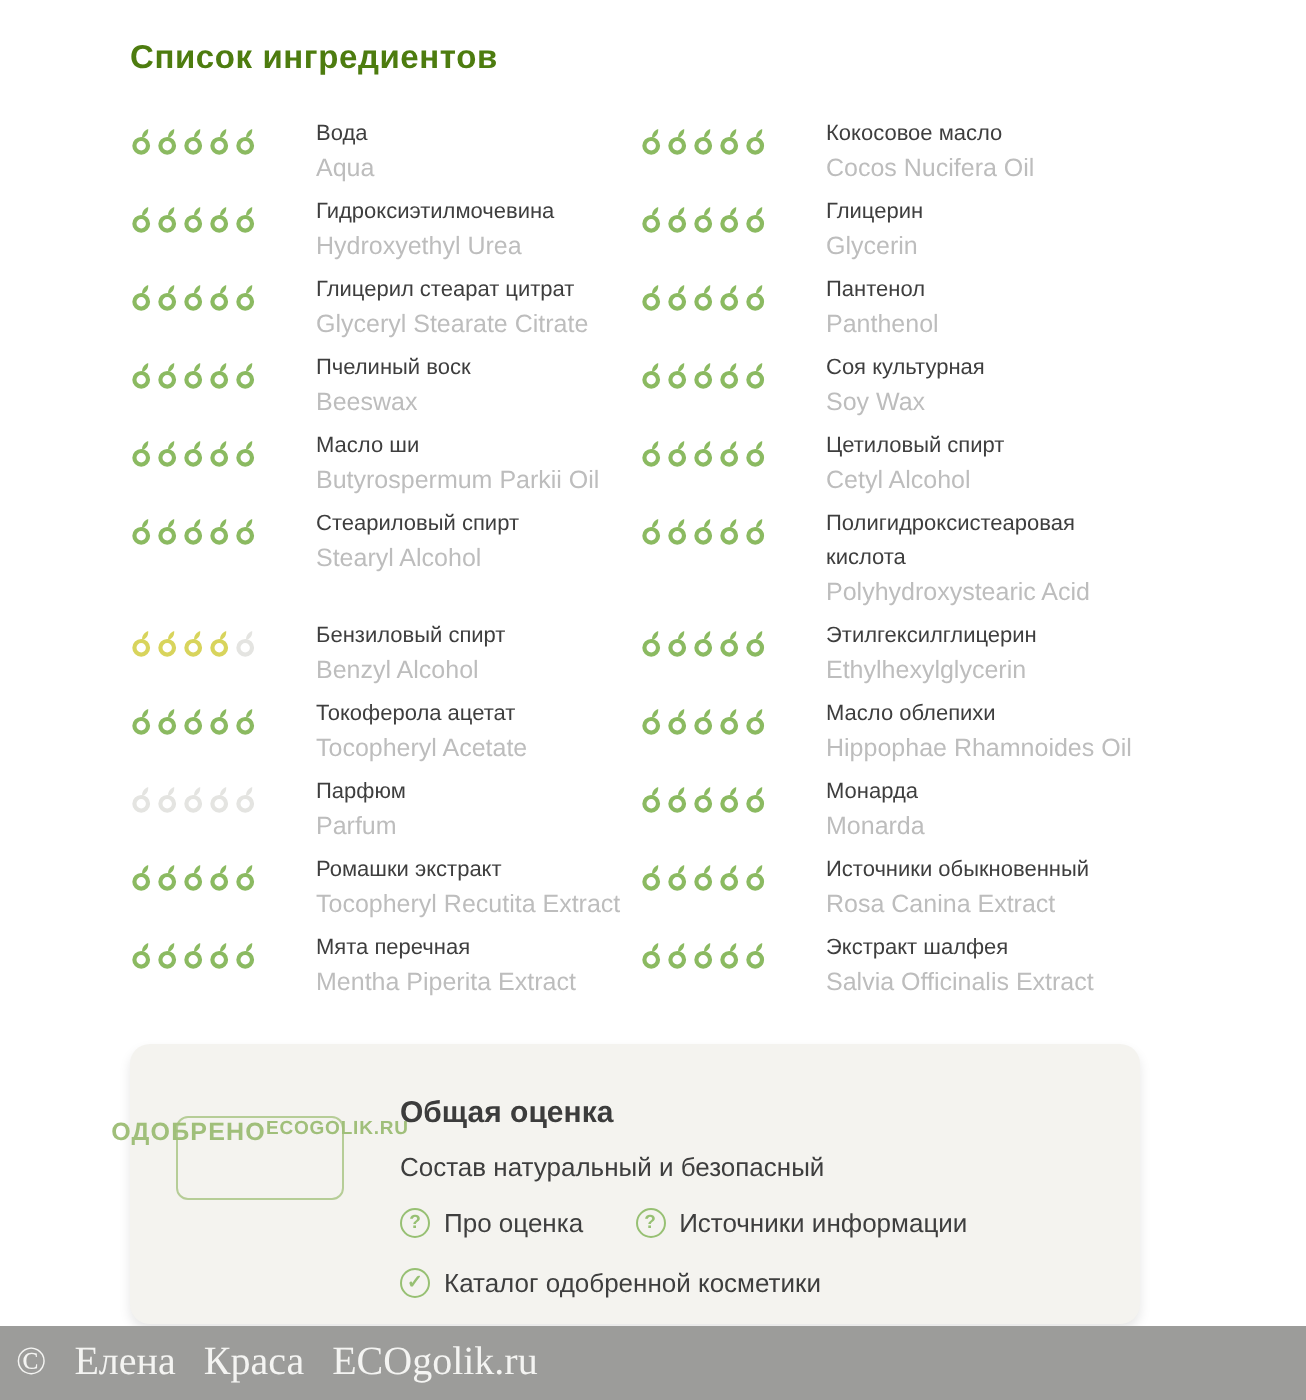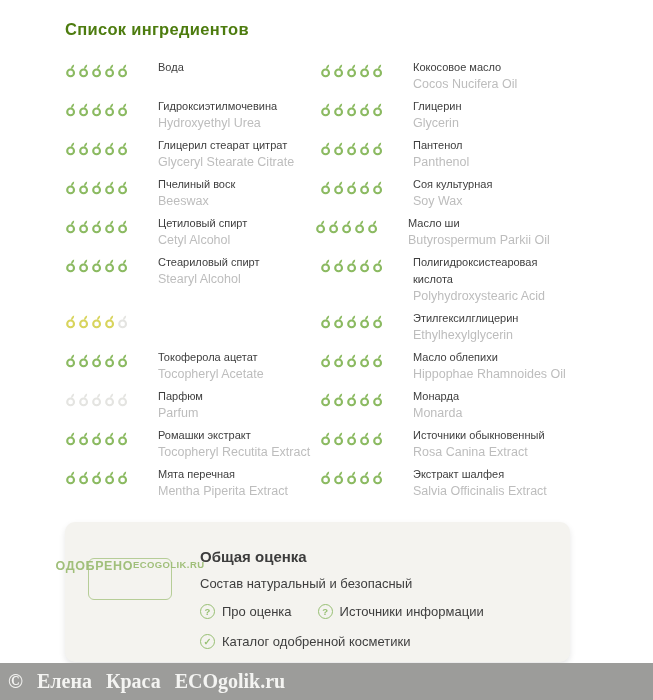--- a/index.html
+++ b/index.html
@@ -49,21 +49,21 @@
     border:1.4px solid #97c073; color:#97c073;
     font-size:9.5px; font-weight:700; line-height:1;
     display:flex; align-items:center; justify-content:center;
     box-sizing:border-box; flex-shrink:0;
   }
   .footer {
     position:absolute; left:0; bottom:0; width:653px; height:37px;
     background:#9c9c9a; box-sizing:border-box;
     display:flex; align-items:center; padding-left:8px;
     font-family:"Liberation Serif", serif;
-    font-size:20px; color:#f4f4f2; word-spacing:9px;font-weight:bold;
+    font-size:20px; color:#f4f4f2; word-spacing:9px;
   }
 </style>
 </head>
 <body>
 
 <div class="content">
   <h1 class="page-title">Список ингредиентов</h1>
   <div class="grid" id="ingredients-grid">
       <div class="grid-row">
         <div class="ing-cell">
@@ -84,20 +84,21 @@
               <circle cx="5.6" cy="9.9" r="3.4" fill="none" stroke="#8bba61" stroke-width="2.1"></circle>
               <path d="M6.1 6.1 C5.8 4.2 6.7 2.5 9.1 1.5 C9.3 3.6 8.2 5.4 6.1 6.1 Z" fill="#8bba61"></path>
             </svg>
             <svg width="12" height="15" viewBox="0 0 12 15">
               <circle cx="5.6" cy="9.9" r="3.4" fill="none" stroke="#8bba61" stroke-width="2.1"></circle>
               <path d="M6.1 6.1 C5.8 4.2 6.7 2.5 9.1 1.5 C9.3 3.6 8.2 5.4 6.1 6.1 Z" fill="#8bba61"></path>
             </svg>
           </div>
           <div class="names">
             <div class="name-ru">Вода</div>
+            <div class="name-en">Aqua</div>
           </div>
         </div>
         <div class="ing-cell col-right">
           <div class="rating">
             <svg width="12" height="15" viewBox="0 0 12 15">
               <circle cx="5.6" cy="9.9" r="3.4" fill="none" stroke="#8bba61" stroke-width="2.1"></circle>
               <path d="M6.1 6.1 C5.8 4.2 6.7 2.5 9.1 1.5 C9.3 3.6 8.2 5.4 6.1 6.1 Z" fill="#8bba61"></path>
             </svg>
             <svg width="12" height="15" viewBox="0 0 12 15">
               <circle cx="5.6" cy="9.9" r="3.4" fill="none" stroke="#8bba61" stroke-width="2.1"></circle>
@@ -290,20 +291,48 @@
               <path d="M6.1 6.1 C5.8 4.2 6.7 2.5 9.1 1.5 C9.3 3.6 8.2 5.4 6.1 6.1 Z" fill="#8bba61"></path>
             </svg>
           </div>
           <div class="names">
             <div class="name-ru">Соя культурная</div>
             <div class="name-en">Soy Wax</div>
           </div>
         </div>
       </div>
       <div class="grid-row">
+        <div class="ing-cell">
+          <div class="rating">
+            <svg width="12" height="15" viewBox="0 0 12 15">
+              <circle cx="5.6" cy="9.9" r="3.4" fill="none" stroke="#8bba61" stroke-width="2.1"></circle>
+              <path d="M6.1 6.1 C5.8 4.2 6.7 2.5 9.1 1.5 C9.3 3.6 8.2 5.4 6.1 6.1 Z" fill="#8bba61"></path>
+            </svg>
+            <svg width="12" height="15" viewBox="0 0 12 15">
+              <circle cx="5.6" cy="9.9" r="3.4" fill="none" stroke="#8bba61" stroke-width="2.1"></circle>
+              <path d="M6.1 6.1 C5.8 4.2 6.7 2.5 9.1 1.5 C9.3 3.6 8.2 5.4 6.1 6.1 Z" fill="#8bba61"></path>
+            </svg>
+            <svg width="12" height="15" viewBox="0 0 12 15">
+              <circle cx="5.6" cy="9.9" r="3.4" fill="none" stroke="#8bba61" stroke-width="2.1"></circle>
+              <path d="M6.1 6.1 C5.8 4.2 6.7 2.5 9.1 1.5 C9.3 3.6 8.2 5.4 6.1 6.1 Z" fill="#8bba61"></path>
+            </svg>
+            <svg width="12" height="15" viewBox="0 0 12 15">
+              <circle cx="5.6" cy="9.9" r="3.4" fill="none" stroke="#8bba61" stroke-width="2.1"></circle>
+              <path d="M6.1 6.1 C5.8 4.2 6.7 2.5 9.1 1.5 C9.3 3.6 8.2 5.4 6.1 6.1 Z" fill="#8bba61"></path>
+            </svg>
+            <svg width="12" height="15" viewBox="0 0 12 15">
+              <circle cx="5.6" cy="9.9" r="3.4" fill="none" stroke="#8bba61" stroke-width="2.1"></circle>
+              <path d="M6.1 6.1 C5.8 4.2 6.7 2.5 9.1 1.5 C9.3 3.6 8.2 5.4 6.1 6.1 Z" fill="#8bba61"></path>
+            </svg>
+          </div>
+          <div class="names">
+            <div class="name-ru">Масло ши</div>
+            <div class="name-en">Butyrospermum Parkii Oil</div>
+          </div>
+        </div>
         <div class="ing-cell col-right">
           <div class="rating">
             <svg width="12" height="15" viewBox="0 0 12 15">
               <circle cx="5.6" cy="9.9" r="3.4" fill="none" stroke="#8bba61" stroke-width="2.1"></circle>
               <path d="M6.1 6.1 C5.8 4.2 6.7 2.5 9.1 1.5 C9.3 3.6 8.2 5.4 6.1 6.1 Z" fill="#8bba61"></path>
             </svg>
             <svg width="12" height="15" viewBox="0 0 12 15">
               <circle cx="5.6" cy="9.9" r="3.4" fill="none" stroke="#8bba61" stroke-width="2.1"></circle>
               <path d="M6.1 6.1 C5.8 4.2 6.7 2.5 9.1 1.5 C9.3 3.6 8.2 5.4 6.1 6.1 Z" fill="#8bba61"></path>
             </svg>
@@ -318,48 +347,20 @@
             <svg width="12" height="15" viewBox="0 0 12 15">
               <circle cx="5.6" cy="9.9" r="3.4" fill="none" stroke="#8bba61" stroke-width="2.1"></circle>
               <path d="M6.1 6.1 C5.8 4.2 6.7 2.5 9.1 1.5 C9.3 3.6 8.2 5.4 6.1 6.1 Z" fill="#8bba61"></path>
             </svg>
           </div>
           <div class="names">
             <div class="name-ru">Цетиловый спирт</div>
             <div class="name-en">Cetyl Alcohol</div>
           </div>
         </div>
-        <div class="ing-cell">
-          <div class="rating">
-            <svg width="12" height="15" viewBox="0 0 12 15">
-              <circle cx="5.6" cy="9.9" r="3.4" fill="none" stroke="#8bba61" stroke-width="2.1"></circle>
-              <path d="M6.1 6.1 C5.8 4.2 6.7 2.5 9.1 1.5 C9.3 3.6 8.2 5.4 6.1 6.1 Z" fill="#8bba61"></path>
-            </svg>
-            <svg width="12" height="15" viewBox="0 0 12 15">
-              <circle cx="5.6" cy="9.9" r="3.4" fill="none" stroke="#8bba61" stroke-width="2.1"></circle>
-              <path d="M6.1 6.1 C5.8 4.2 6.7 2.5 9.1 1.5 C9.3 3.6 8.2 5.4 6.1 6.1 Z" fill="#8bba61"></path>
-            </svg>
-            <svg width="12" height="15" viewBox="0 0 12 15">
-              <circle cx="5.6" cy="9.9" r="3.4" fill="none" stroke="#8bba61" stroke-width="2.1"></circle>
-              <path d="M6.1 6.1 C5.8 4.2 6.7 2.5 9.1 1.5 C9.3 3.6 8.2 5.4 6.1 6.1 Z" fill="#8bba61"></path>
-            </svg>
-            <svg width="12" height="15" viewBox="0 0 12 15">
-              <circle cx="5.6" cy="9.9" r="3.4" fill="none" stroke="#8bba61" stroke-width="2.1"></circle>
-              <path d="M6.1 6.1 C5.8 4.2 6.7 2.5 9.1 1.5 C9.3 3.6 8.2 5.4 6.1 6.1 Z" fill="#8bba61"></path>
-            </svg>
-            <svg width="12" height="15" viewBox="0 0 12 15">
-              <circle cx="5.6" cy="9.9" r="3.4" fill="none" stroke="#8bba61" stroke-width="2.1"></circle>
-              <path d="M6.1 6.1 C5.8 4.2 6.7 2.5 9.1 1.5 C9.3 3.6 8.2 5.4 6.1 6.1 Z" fill="#8bba61"></path>
-            </svg>
-          </div>
-          <div class="names">
-            <div class="name-ru">Масло ши</div>
-            <div class="name-en">Butyrospermum Parkii Oil</div>
-          </div>
-        </div>
       </div>
       <div class="grid-row">
         <div class="ing-cell">
           <div class="rating">
             <svg width="12" height="15" viewBox="0 0 12 15">
               <circle cx="5.6" cy="9.9" r="3.4" fill="none" stroke="#8bba61" stroke-width="2.1"></circle>
               <path d="M6.1 6.1 C5.8 4.2 6.7 2.5 9.1 1.5 C9.3 3.6 8.2 5.4 6.1 6.1 Z" fill="#8bba61"></path>
             </svg>
             <svg width="12" height="15" viewBox="0 0 12 15">
               <circle cx="5.6" cy="9.9" r="3.4" fill="none" stroke="#8bba61" stroke-width="2.1"></circle>
@@ -428,20 +429,24 @@
               <path d="M6.1 6.1 C5.8 4.2 6.7 2.5 9.1 1.5 C9.3 3.6 8.2 5.4 6.1 6.1 Z" fill="#d8d45c"></path>
             </svg>
             <svg width="12" height="15" viewBox="0 0 12 15">
               <circle cx="5.6" cy="9.9" r="3.4" fill="none" stroke="#d8d45c" stroke-width="2.1"></circle>
               <path d="M6.1 6.1 C5.8 4.2 6.7 2.5 9.1 1.5 C9.3 3.6 8.2 5.4 6.1 6.1 Z" fill="#d8d45c"></path>
             </svg>
             <svg width="12" height="15" viewBox="0 0 12 15">
               <circle cx="5.6" cy="9.9" r="3.4" fill="none" stroke="#e4e4e1" stroke-width="2.1"></circle>
               <path d="M6.1 6.1 C5.8 4.2 6.7 2.5 9.1 1.5 C9.3 3.6 8.2 5.4 6.1 6.1 Z" fill="#e4e4e1"></path>
             </svg>
+          </div>
+          <div class="names">
+            <div class="name-ru">Бензиловый спирт</div>
+            <div class="name-en">Benzyl Alcohol</div>
           </div>
         </div>
         <div class="ing-cell col-right">
           <div class="rating">
             <svg width="12" height="15" viewBox="0 0 12 15">
               <circle cx="5.6" cy="9.9" r="3.4" fill="none" stroke="#8bba61" stroke-width="2.1"></circle>
               <path d="M6.1 6.1 C5.8 4.2 6.7 2.5 9.1 1.5 C9.3 3.6 8.2 5.4 6.1 6.1 Z" fill="#8bba61"></path>
             </svg>
             <svg width="12" height="15" viewBox="0 0 12 15">
               <circle cx="5.6" cy="9.9" r="3.4" fill="none" stroke="#8bba61" stroke-width="2.1"></circle>

